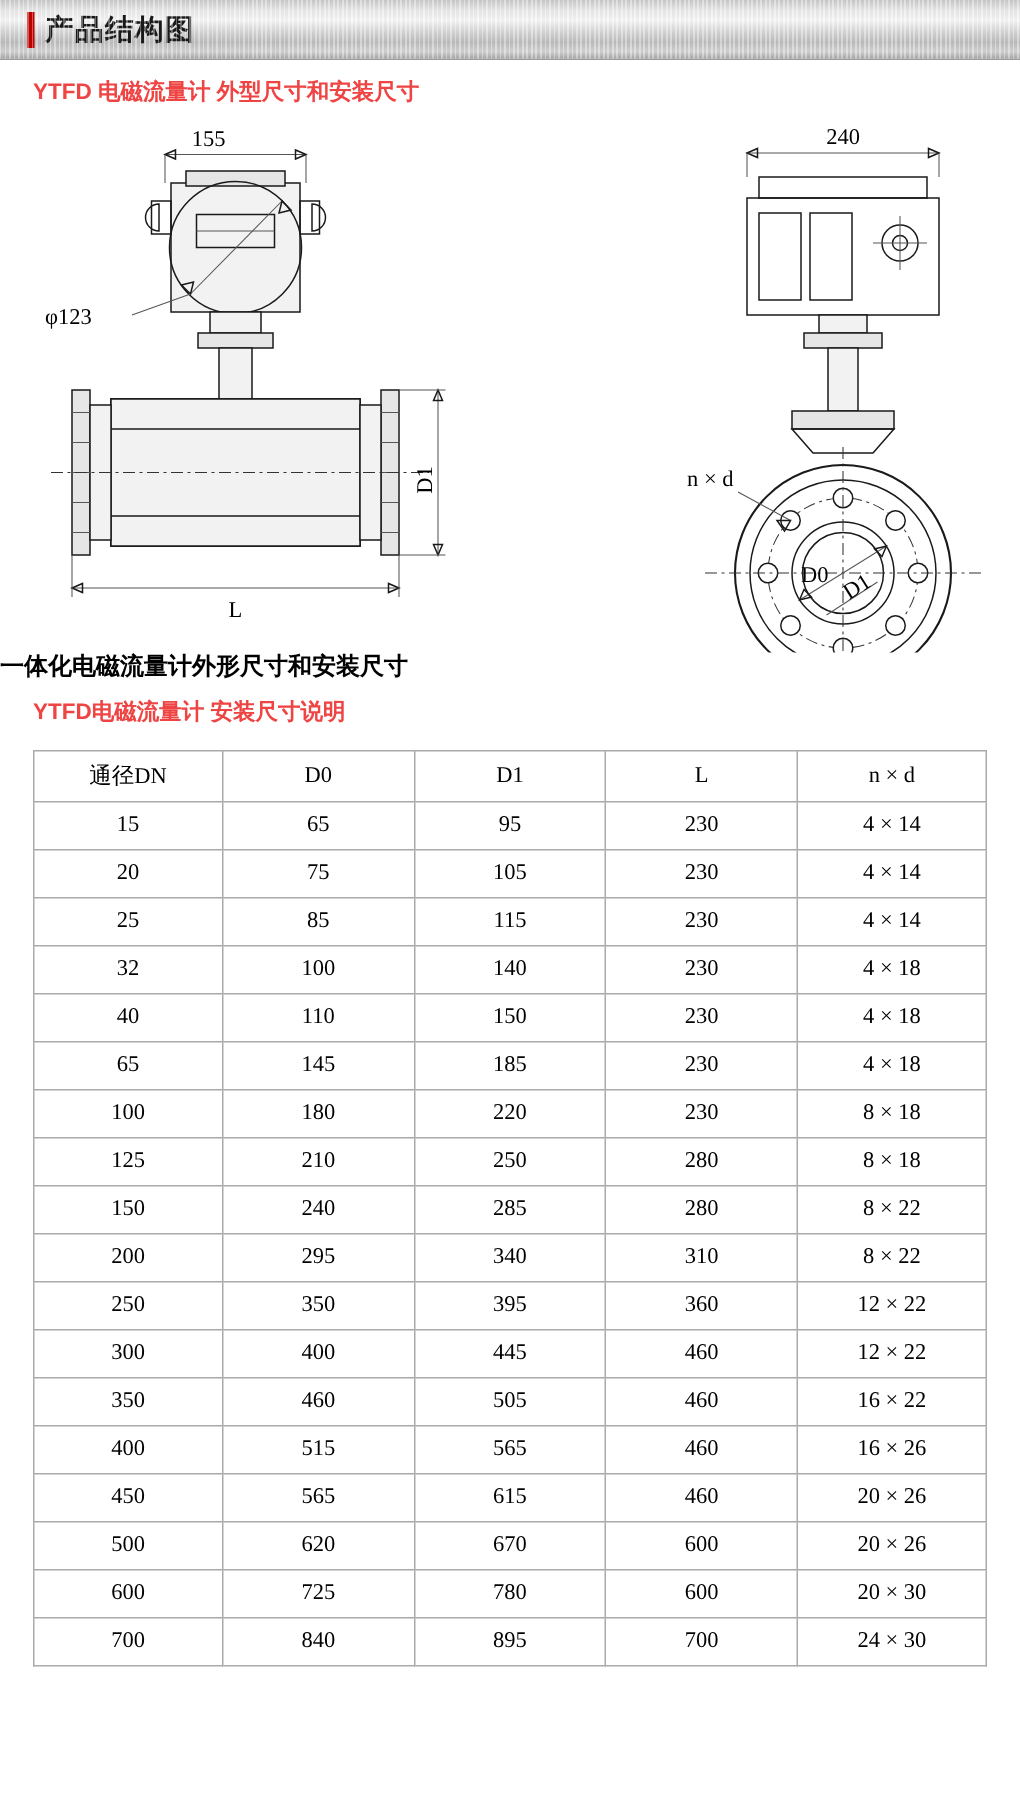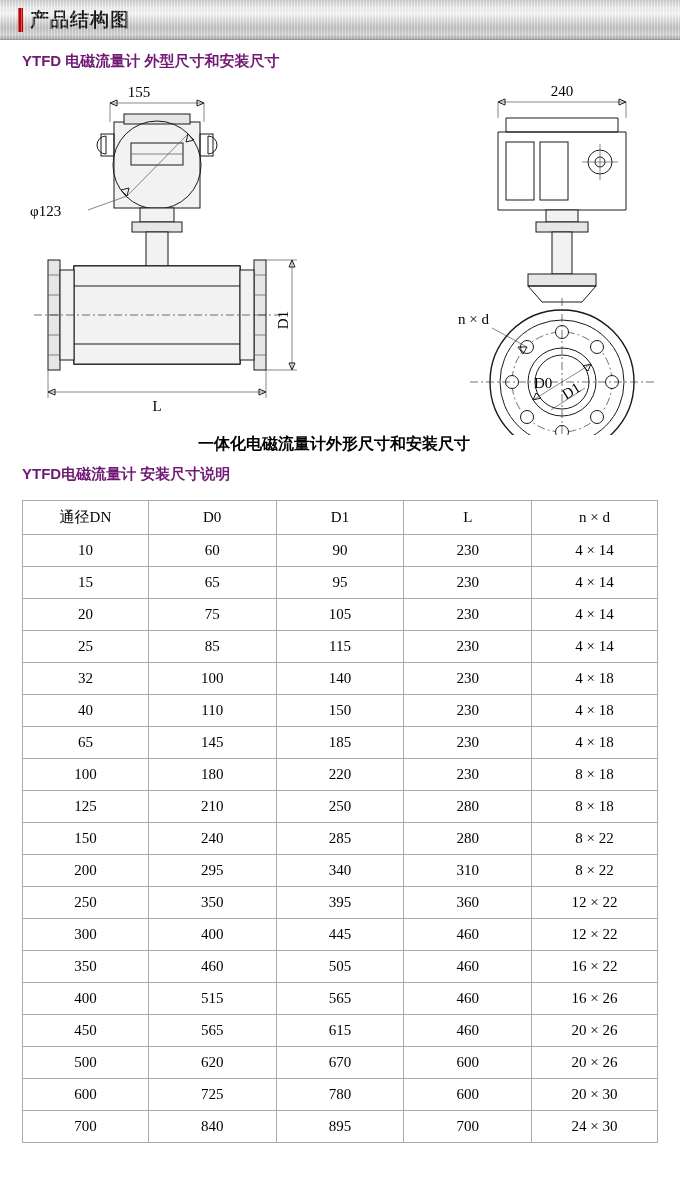--- a/index.html
+++ b/index.html
@@ -50,29 +50,29 @@
     letter-spacing: 1px;
     color: #1a1a1a;
   }
 
   
   .sec-title {
     position: absolute;
     font-family: "Liberation Sans", sans-serif;
     font-weight: bold;
     font-size: 15px;
-    color: #701a75;
+    color: #ef4444;
   }
   #title-dims { left: 22px; top: 52px; }
   #title-install { left: 22px; top: 465px; }
   .center-caption {
     position: absolute;
     left: 0; width: 668px;
     top: 434px;
-    text-align: center;
+    text-align: left;
     font-family: Liberation Serif, serif;
     font-weight: bold;
     font-size: 16px;
   }
 
   
   #drawings {
     position: absolute;
     left: 0; top: 70px;
     width: 680px; height: 365px;
@@ -280,27 +280,20 @@
         <tr>
           <th class="col0">通径DN</th>
           <th class="col1">D0</th>
           <th class="col2">D1</th>
           <th class="col3">L</th>
           <th class="col4">n × d</th>
         </tr>
       </thead>
       <tbody id="tbody">
           <tr>
-            <td class="col0">10</td>
-            <td class="col1">60</td>
-            <td class="col2">90</td>
-            <td class="col3">230</td>
-            <td class="col4">4 × 14</td>
-          </tr>
-          <tr>
             <td class="col0">15</td>
             <td class="col1">65</td>
             <td class="col2">95</td>
             <td class="col3">230</td>
             <td class="col4">4 × 14</td>
           </tr>
           <tr>
             <td class="col0">20</td>
             <td class="col1">75</td>
             <td class="col2">105</td>

